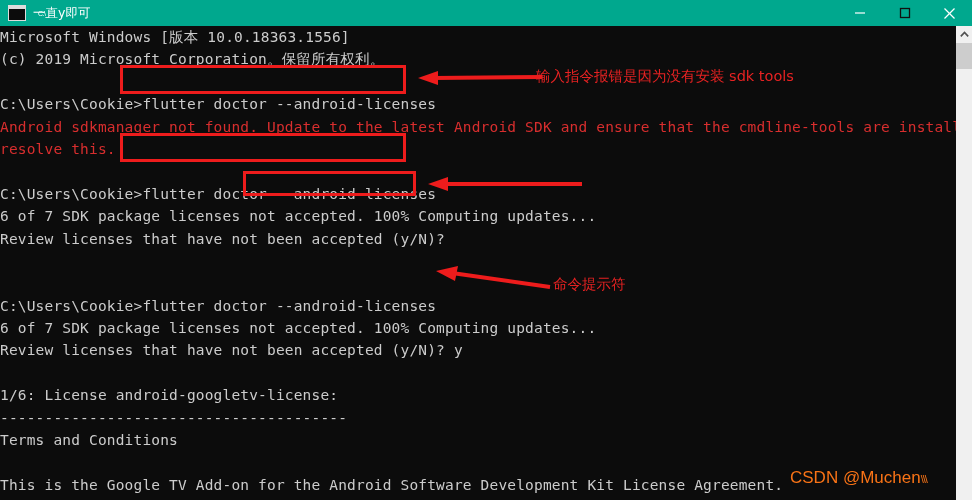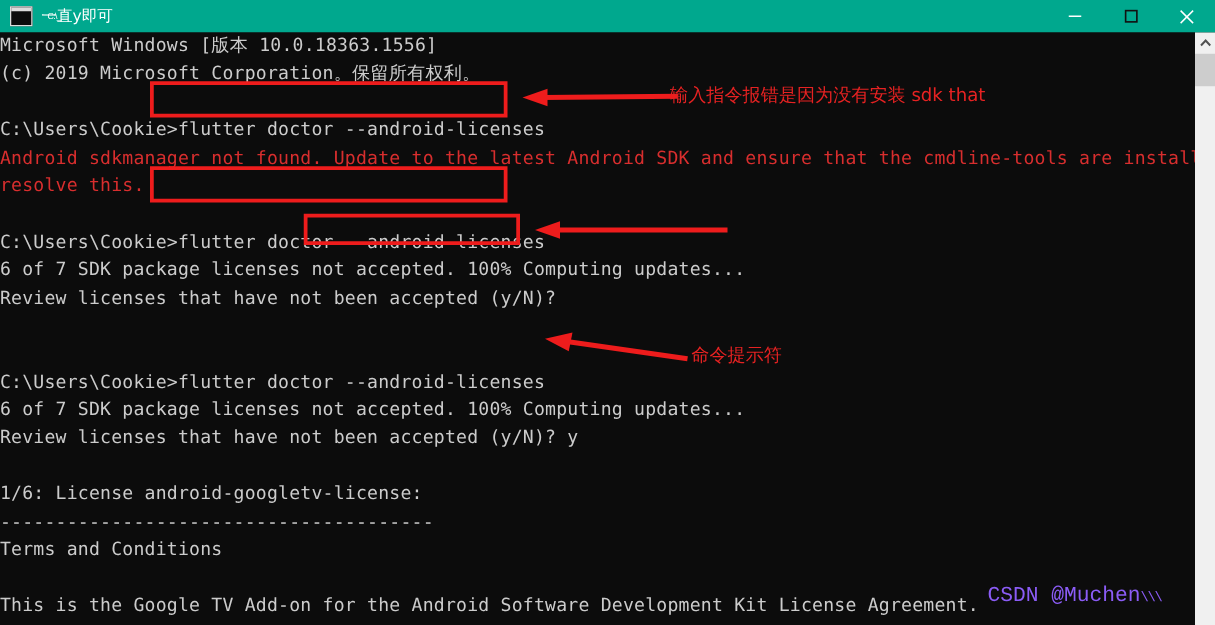--- a/index.html
+++ b/index.html
@@ -146,22 +146,22 @@
     font-family: "DejaVu Sans", "Liberation Sans", sans-serif;
     font-size: 14.5px;
     white-space: nowrap;
   }
   .arrow-svg {
     position: absolute;
     overflow: visible;
   }
   .watermark {
     position: absolute;
-    color: #8b5cf6;
-    font-family: Liberation Mono, monospace;
+    color: #f97316;
+    font-family: Liberation Sans, sans-serif;
     font-size: 17px;
     white-space: nowrap;
   }
   .watermark .tail {
     font-size: 11px;
     letter-spacing: -1px;
   }
 </style>
 </head>
 <body>
@@ -246,20 +246,20 @@
     </g>
   </svg>
 
   <svg class="arrow-svg" style="left:432px; top:262px;" width="120" height="36" viewBox="0 0 120 36">
     <g>
       <line x1="118" y1="25" x2="20" y2="11" stroke="#ee1c1c" stroke-width="4"></line>
       <polygon points="4,9 26,4 23,19" fill="#ee1c1c"></polygon>
     </g>
   </svg>
 
-  <div class="annot-text" style="left:536px; top:67px;">输入指令报错是因为没有安装 sdk that</div>
+  <div class="annot-text" style="left:536px; top:67px;">输入指令报错是因为没有安装 sdk tools</div>
   <div class="annot-text" style="left:553px; top:275px;">命令提示符</div>
 
   <div class="watermark" style="left:790px; top:468px;">
     <span>CSDN @Muchen</span><span class="tail">\\\</span>
   </div>
 
 </div>
 
 </body></html>

